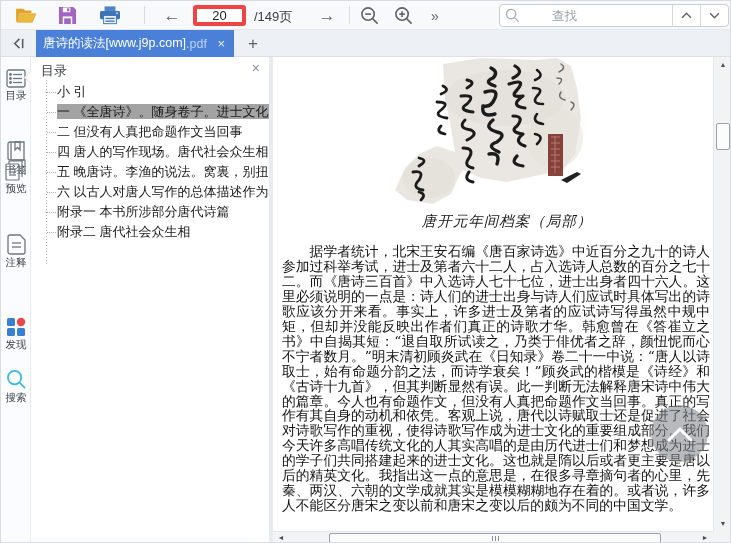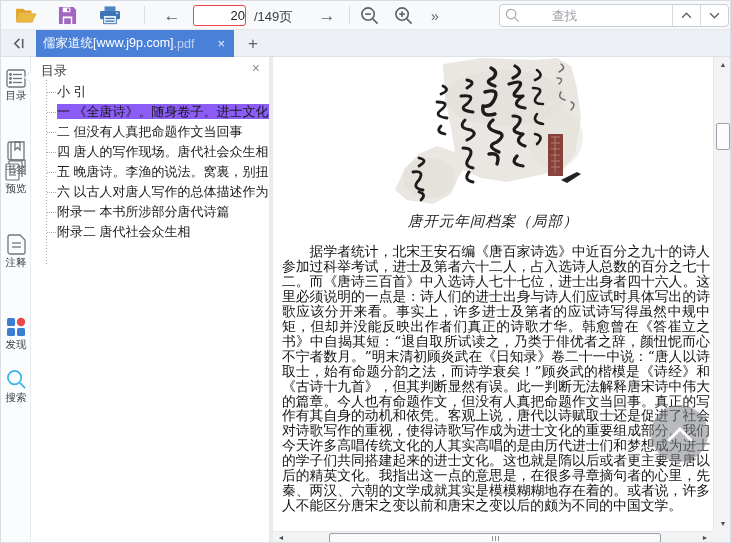--- a/index.html
+++ b/index.html
@@ -13,22 +13,22 @@
   .toolbar {
     position:absolute; left:0; top:0; width:731px; height:29px;
     background:#f7f9fb; border-bottom:1px solid #e4e8ec;
   }
   .tb { position:absolute; top:2px; width:26px; height:25px; display:flex; align-items:center; justify-content:center; cursor:pointer; border-radius:3px; }
   .tb svg { display:block; }
   .tb-sep { position:absolute; top:5px; width:1px; height:18px; background:#d9dce1; }
   .tb-arrow { font-size:17px; color:#5f6368; line-height:1; }
   .page-input {
     position:absolute; left:192px; top:4px; width:53px; height:21px;
-    border:1px solid #ef4444; border-radius:3px; background:#fff;
-    text-align:right; font-size:13px; color:#222; font-family:"Liberation Sans",sans-serif;
+    border:4px solid #ef4444; border-radius:3px; background:#fff;
+    text-align:center; font-size:13px; color:#222; font-family:"Liberation Sans",sans-serif;
   }
   .page-count { position:absolute; left:253px; top:7px; font-size:13px; color:#3c4043; }
   .more-btn { font-size:14px; color:#5f6368; }
   .searchbox {
     position:absolute; left:498px; top:3px; width:230px; height:23px;
     border:1px solid #c9cdd4; border-radius:4px; background:#fff;
   }
   .searchbox input {
     position:absolute; left:24px; top:0; width:148px; height:21px; border:none; outline:none;
     font-size:12.5px; color:#333; font-family:"Liberation Sans",sans-serif;margin-left:28px;
@@ -76,26 +76,26 @@
   .toc-close { position:absolute; right:9px; top:3px; font-size:14px; color:#8a9099; cursor:pointer; }
   .toc-list { list-style:none; position:relative; margin-top:2px; font-size:13px; color:#1a1a1a; }
   .toc-list::before {
     content:""; position:absolute; left:15px; top:-2px; width:1px; height:184px;
     background:repeating-linear-gradient(to bottom,#a8adb4 0 1px,transparent 1px 3px);
   }
   .toc-item { position:relative; padding:3px 2px 3px 26px; line-height:14px;
     white-space:nowrap; overflow:hidden; cursor:pointer; }
   .toc-item::before { content:""; position:absolute; left:16px; top:10px; width:9px;
     border-top:1px dotted #a8adb4; }
-  .toc-item.selected span { background:#8b5cf6; }
+  .toc-item.selected span { background:#a3a3a3; }
   
   .page { position:absolute; left:272px; top:56px; width:440px; height:474px; background:#fff; overflow:hidden; }
   .figure { position:absolute; left:112px; top:1px; width:218px; height:148px; }
   .caption {
-    position:absolute; left:0; top:155px; width:100%; text-align:center;
+    position:absolute; left:14px; top:155px; width:100%; text-align:center;
     font-family:"DejaVu Serif", serif; font-style:italic; font-size:14.5px; color:#1a1a1a;
     letter-spacing:1px;
   }
   .bodytext {
     position:absolute; left:9px; top:187px; width:428px;
     font-family:"DejaVu Serif", serif; font-size:13.8px; line-height:14.95px;
     text-align:justify; text-indent:2em; color:#121212;
   }
   .fab {
     position:absolute; left:378px; top:348px; width:57px; height:57px; border-radius:50%;
@@ -212,21 +212,21 @@
   </div>
 
   <div class="tabbar">
     <div class="tab-collapse">
       <svg width="13" height="13" viewBox="0 0 14 14" fill="none" stroke="#5a5f66" stroke-width="1.7">
         <polyline points="8,2 3,7 8,12"></polyline>
           <line x1="11.5" y1="2" x2="11.5" y2="12"></line>
       </svg>
     </div>
     <div class="tab">
-      <span>儒家道统[www.j9p.com]</span>
+      <span>唐诗的读法[www.j9p.com]</span>
         <span class="ext">.pdf</span>
       <span class="tab-close">×</span>
     </div>
     <div class="new-tab">+</div>
   </div>
 
   <div class="icon-strip">
     <div class="strip-item" style="top:12px;">
       <svg width="20" height="19" viewBox="0 0 20 19" fill="none" stroke="#6e7680" stroke-width="1.3">
         <rect x="1" y="1" width="18" height="17" rx="2"></rect>

